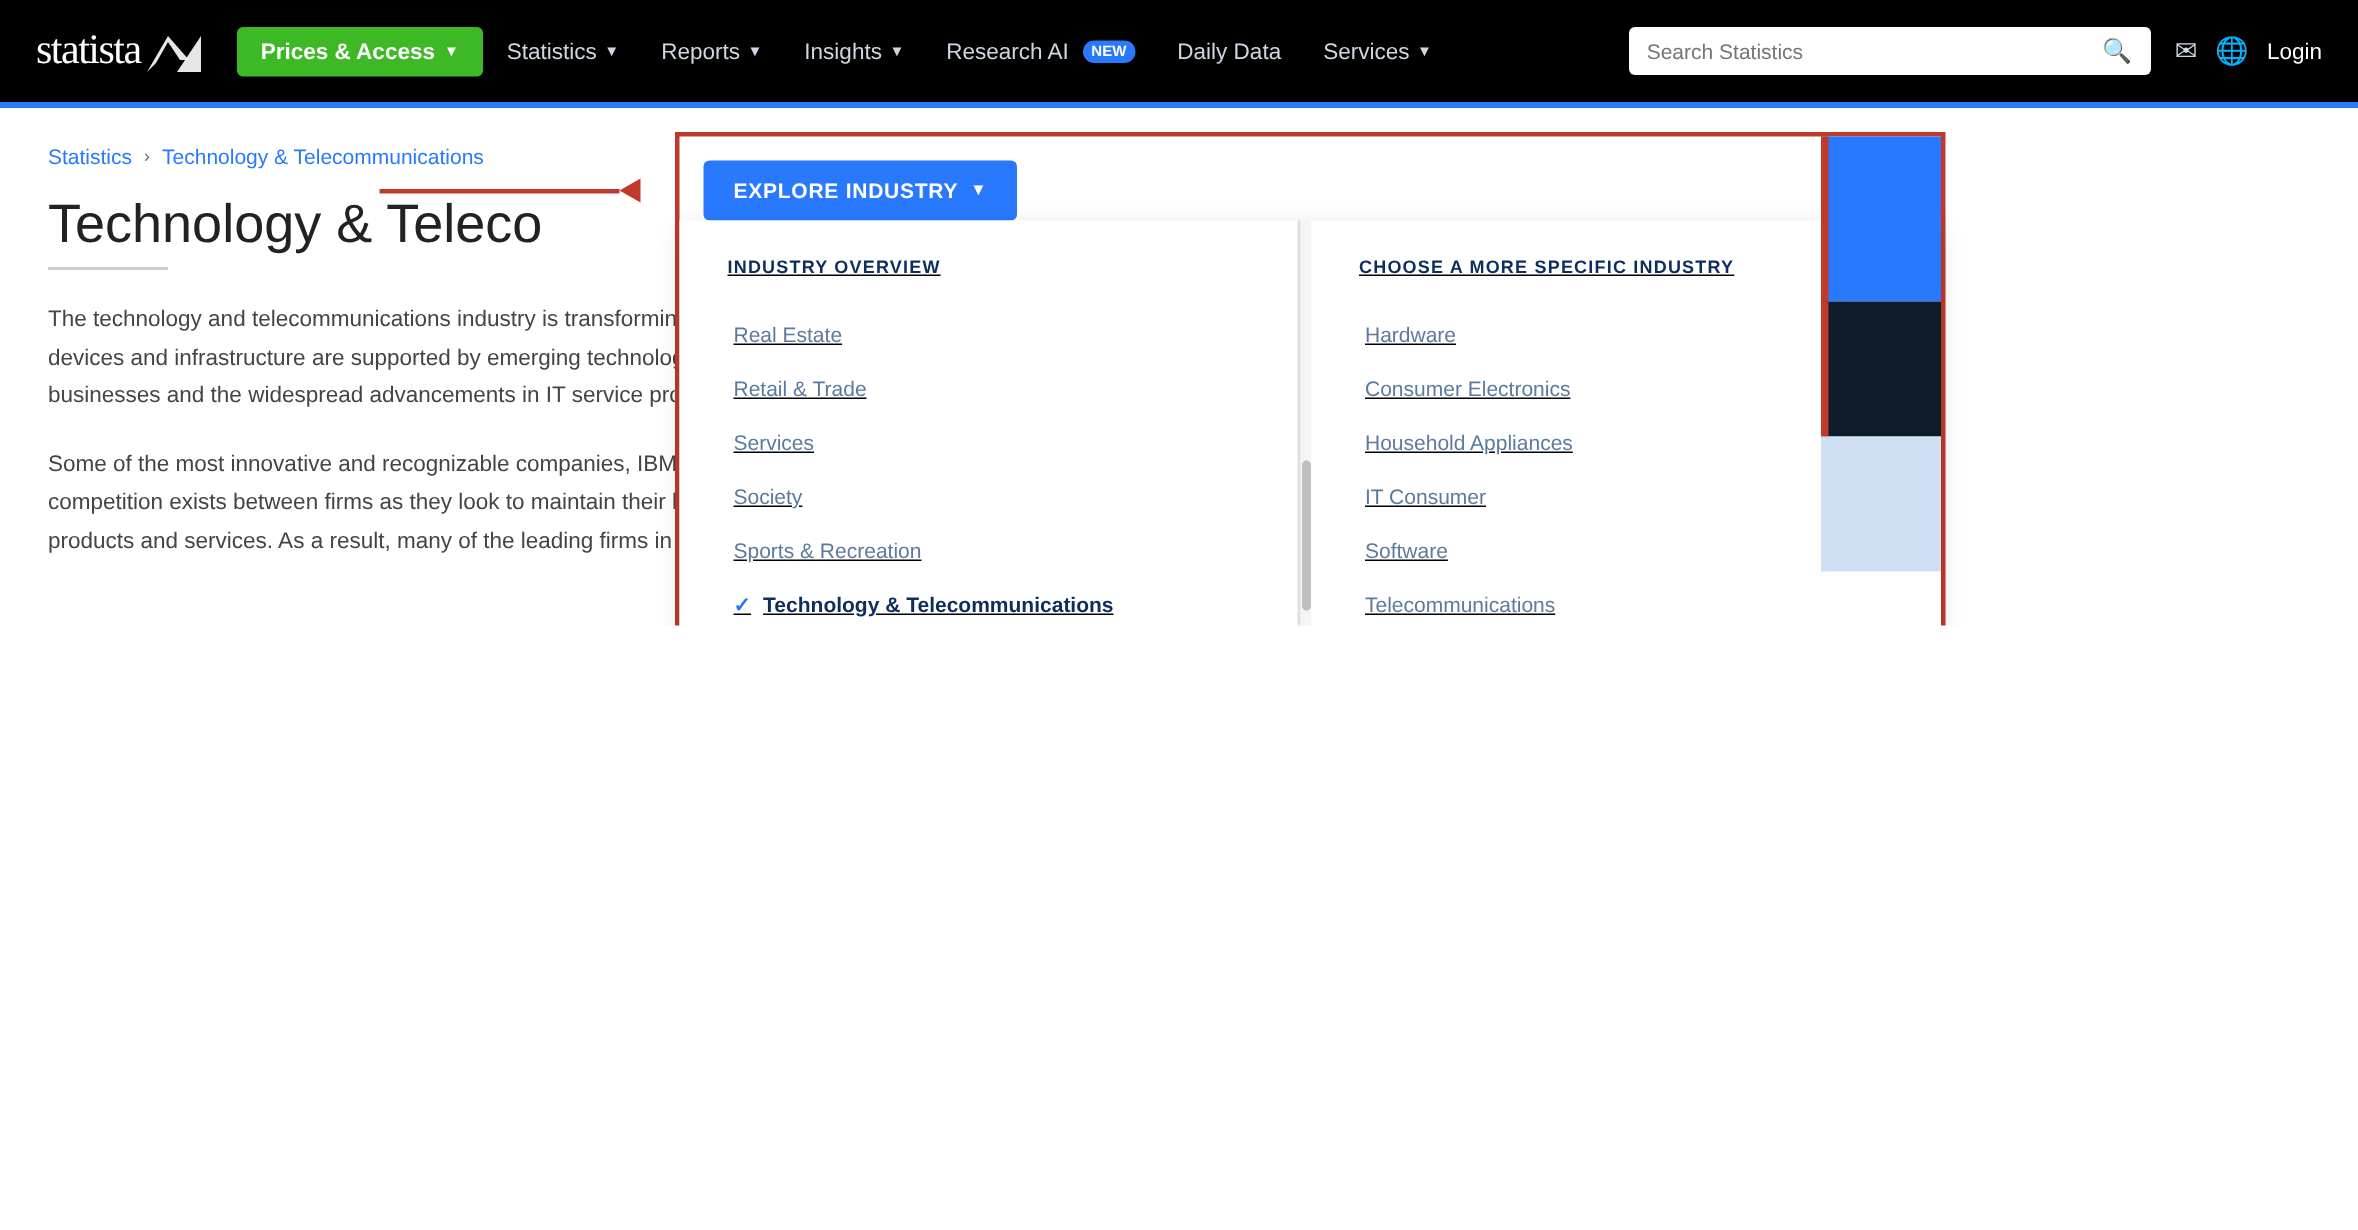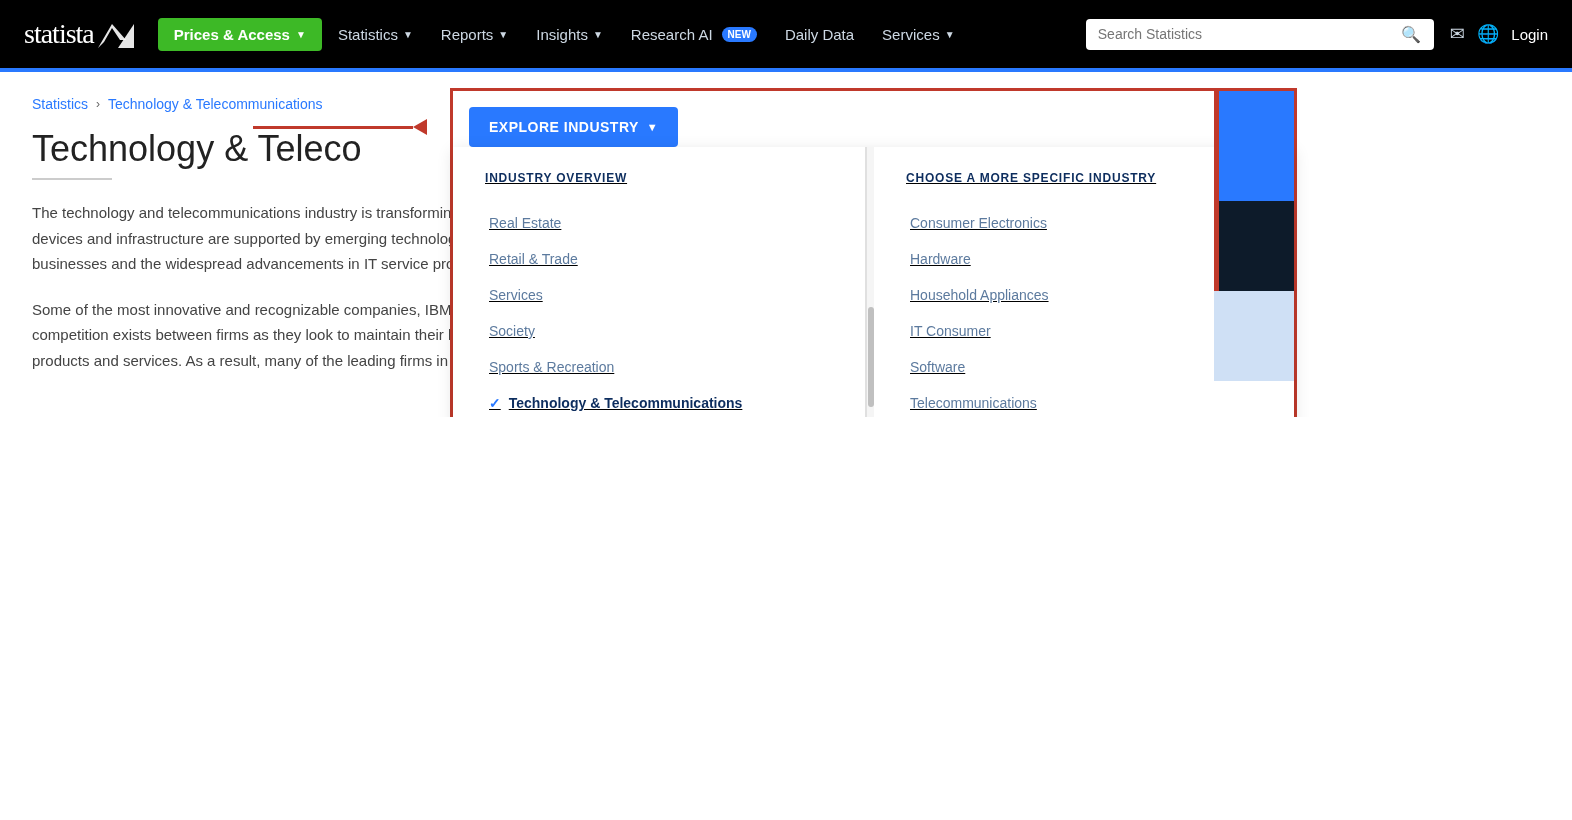--- a/index.html
+++ b/index.html
@@ -426,22 +426,22 @@
             </ul>
         </div>
 
         <div class="scroll-track">
           <div class="scroll-thumb"></div>
         </div>
 
         <div class="dropdown-right">
           <div class="dropdown-col-title">CHOOSE A MORE SPECIFIC INDUSTRY</div>
           <ul class="specific-list" id="specific-list">
-          <li class="specific-item">Consumer Electronics</li>
-              <li class="specific-item">Hardware</li>
+          <li class="specific-item">Hardware</li>
+              <li class="specific-item">Consumer Electronics</li>
               <li class="specific-item">Household Appliances</li>
               <li class="specific-item">IT Consumer</li>
               <li class="specific-item">Software</li>
               <li class="specific-item">Telecommunications</li>
             </ul>
         </div>
 
       </div>
     </div>
 

